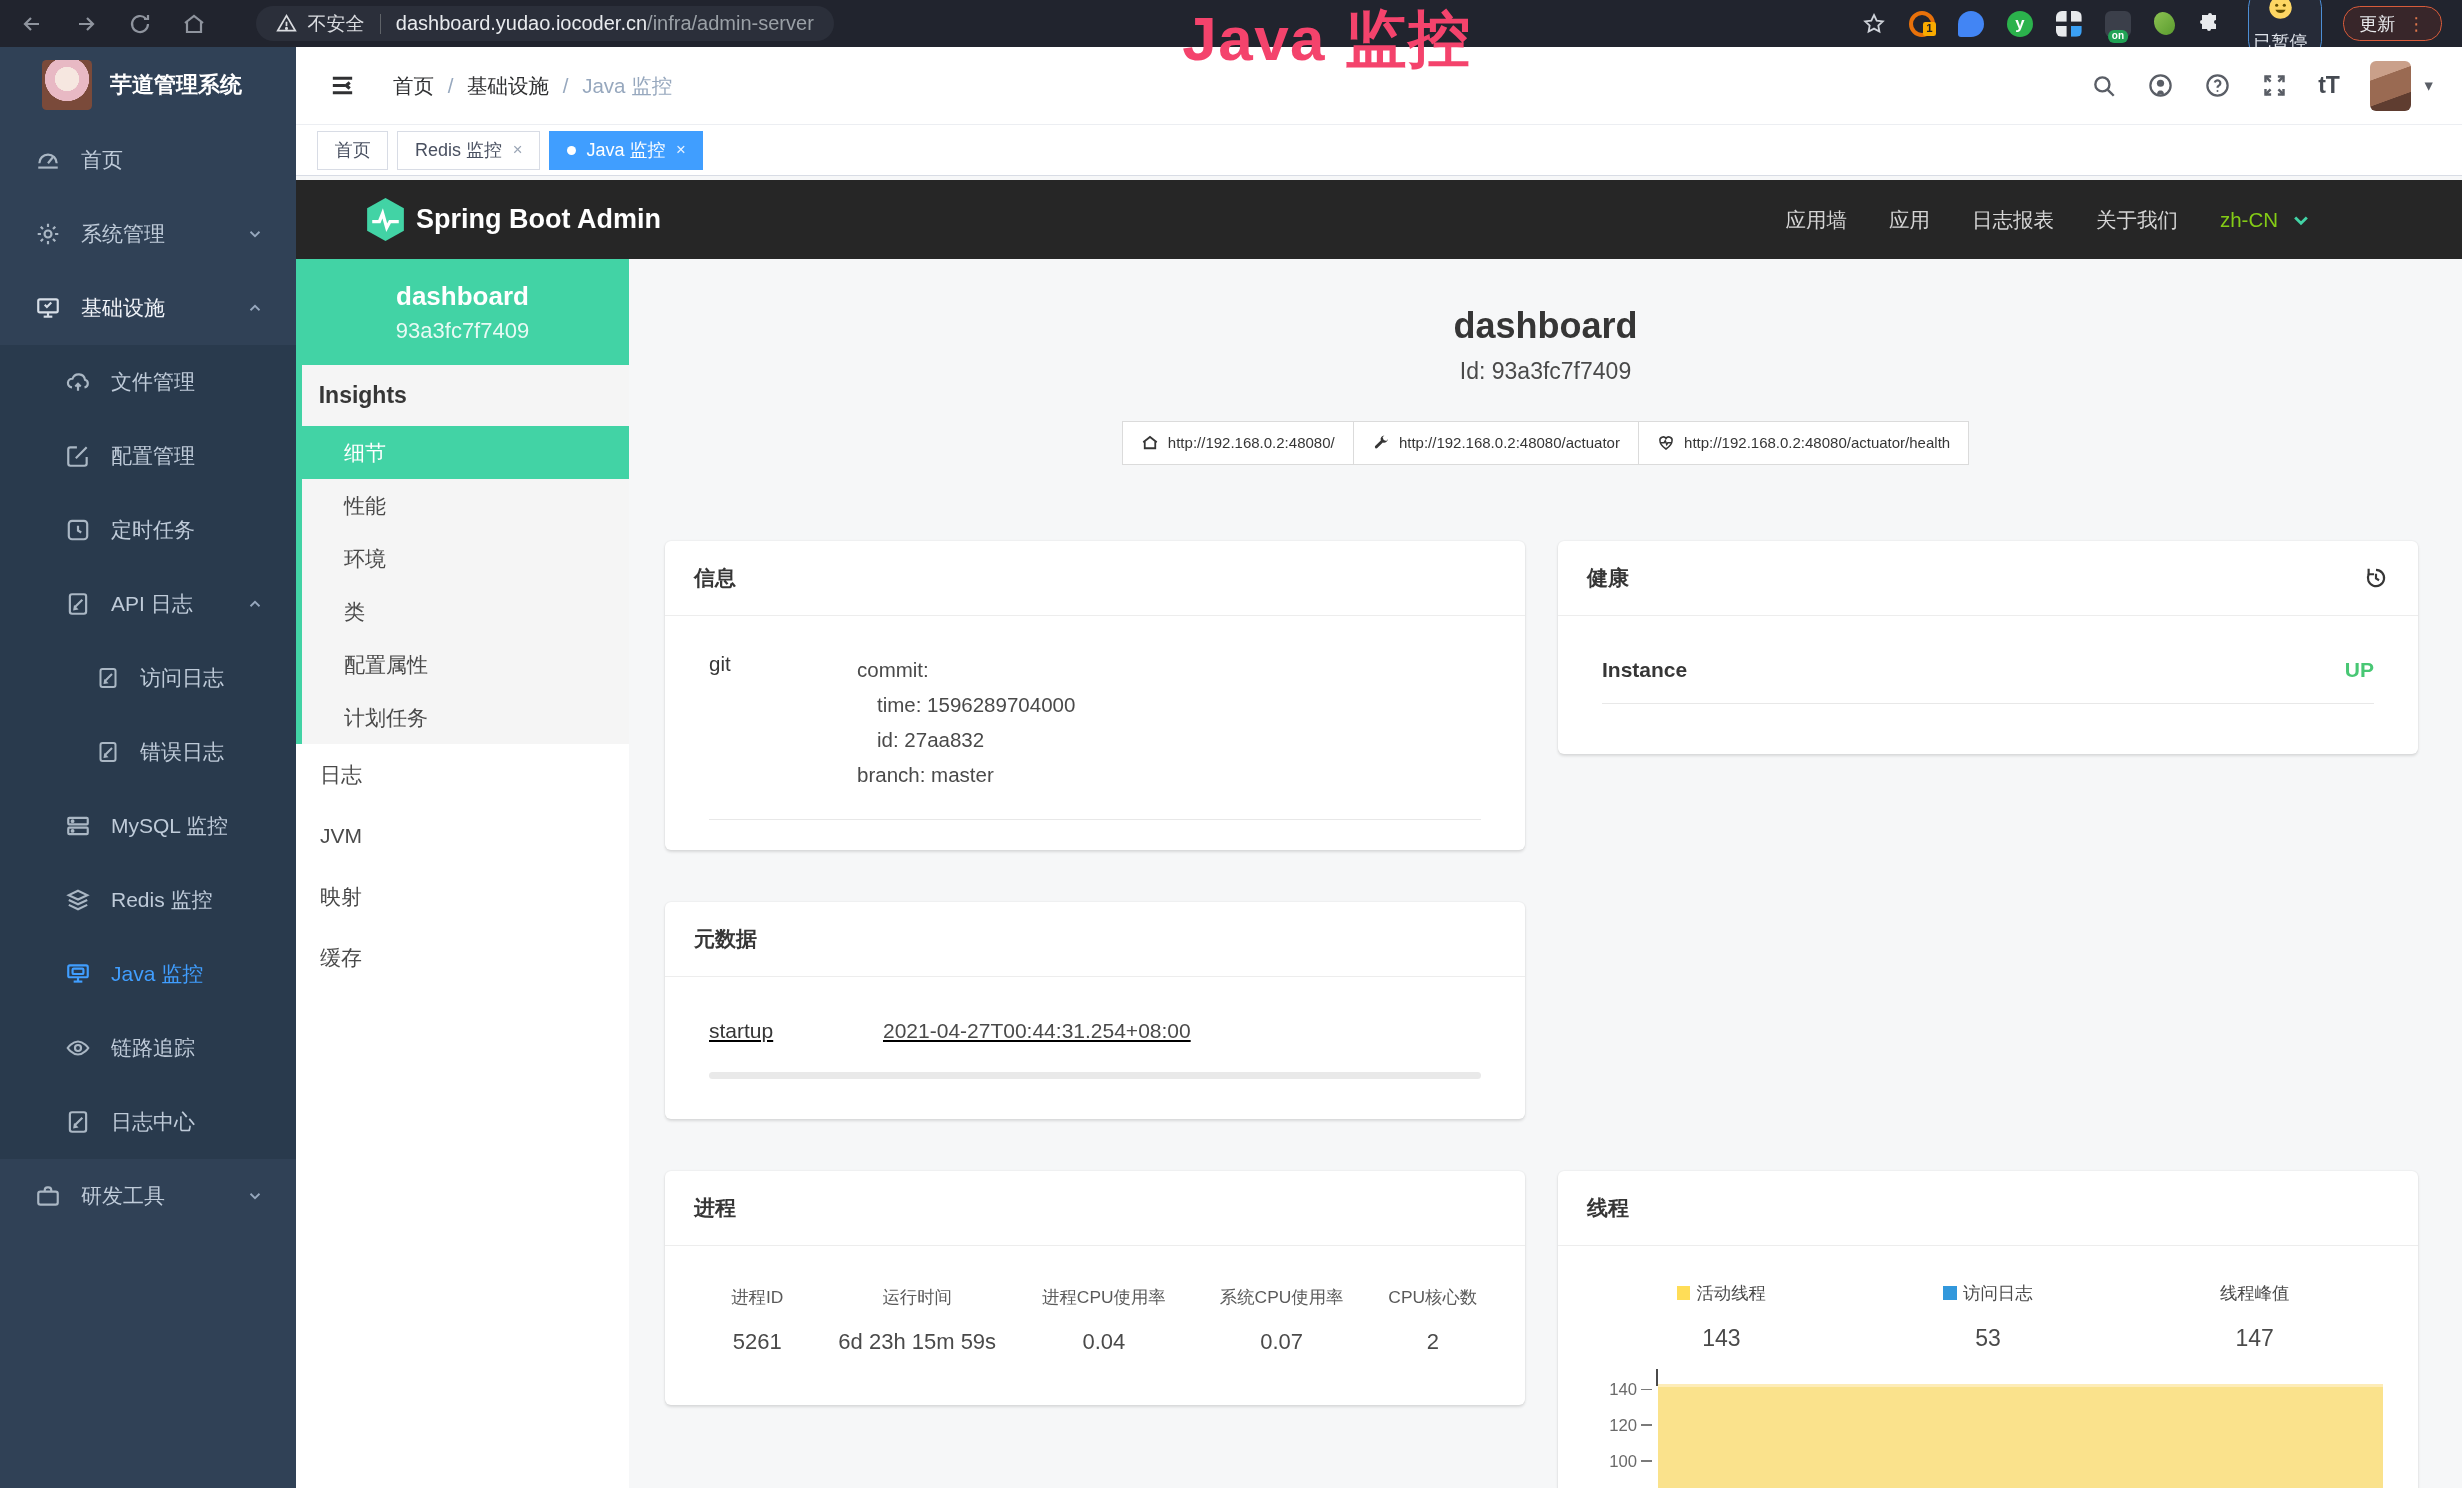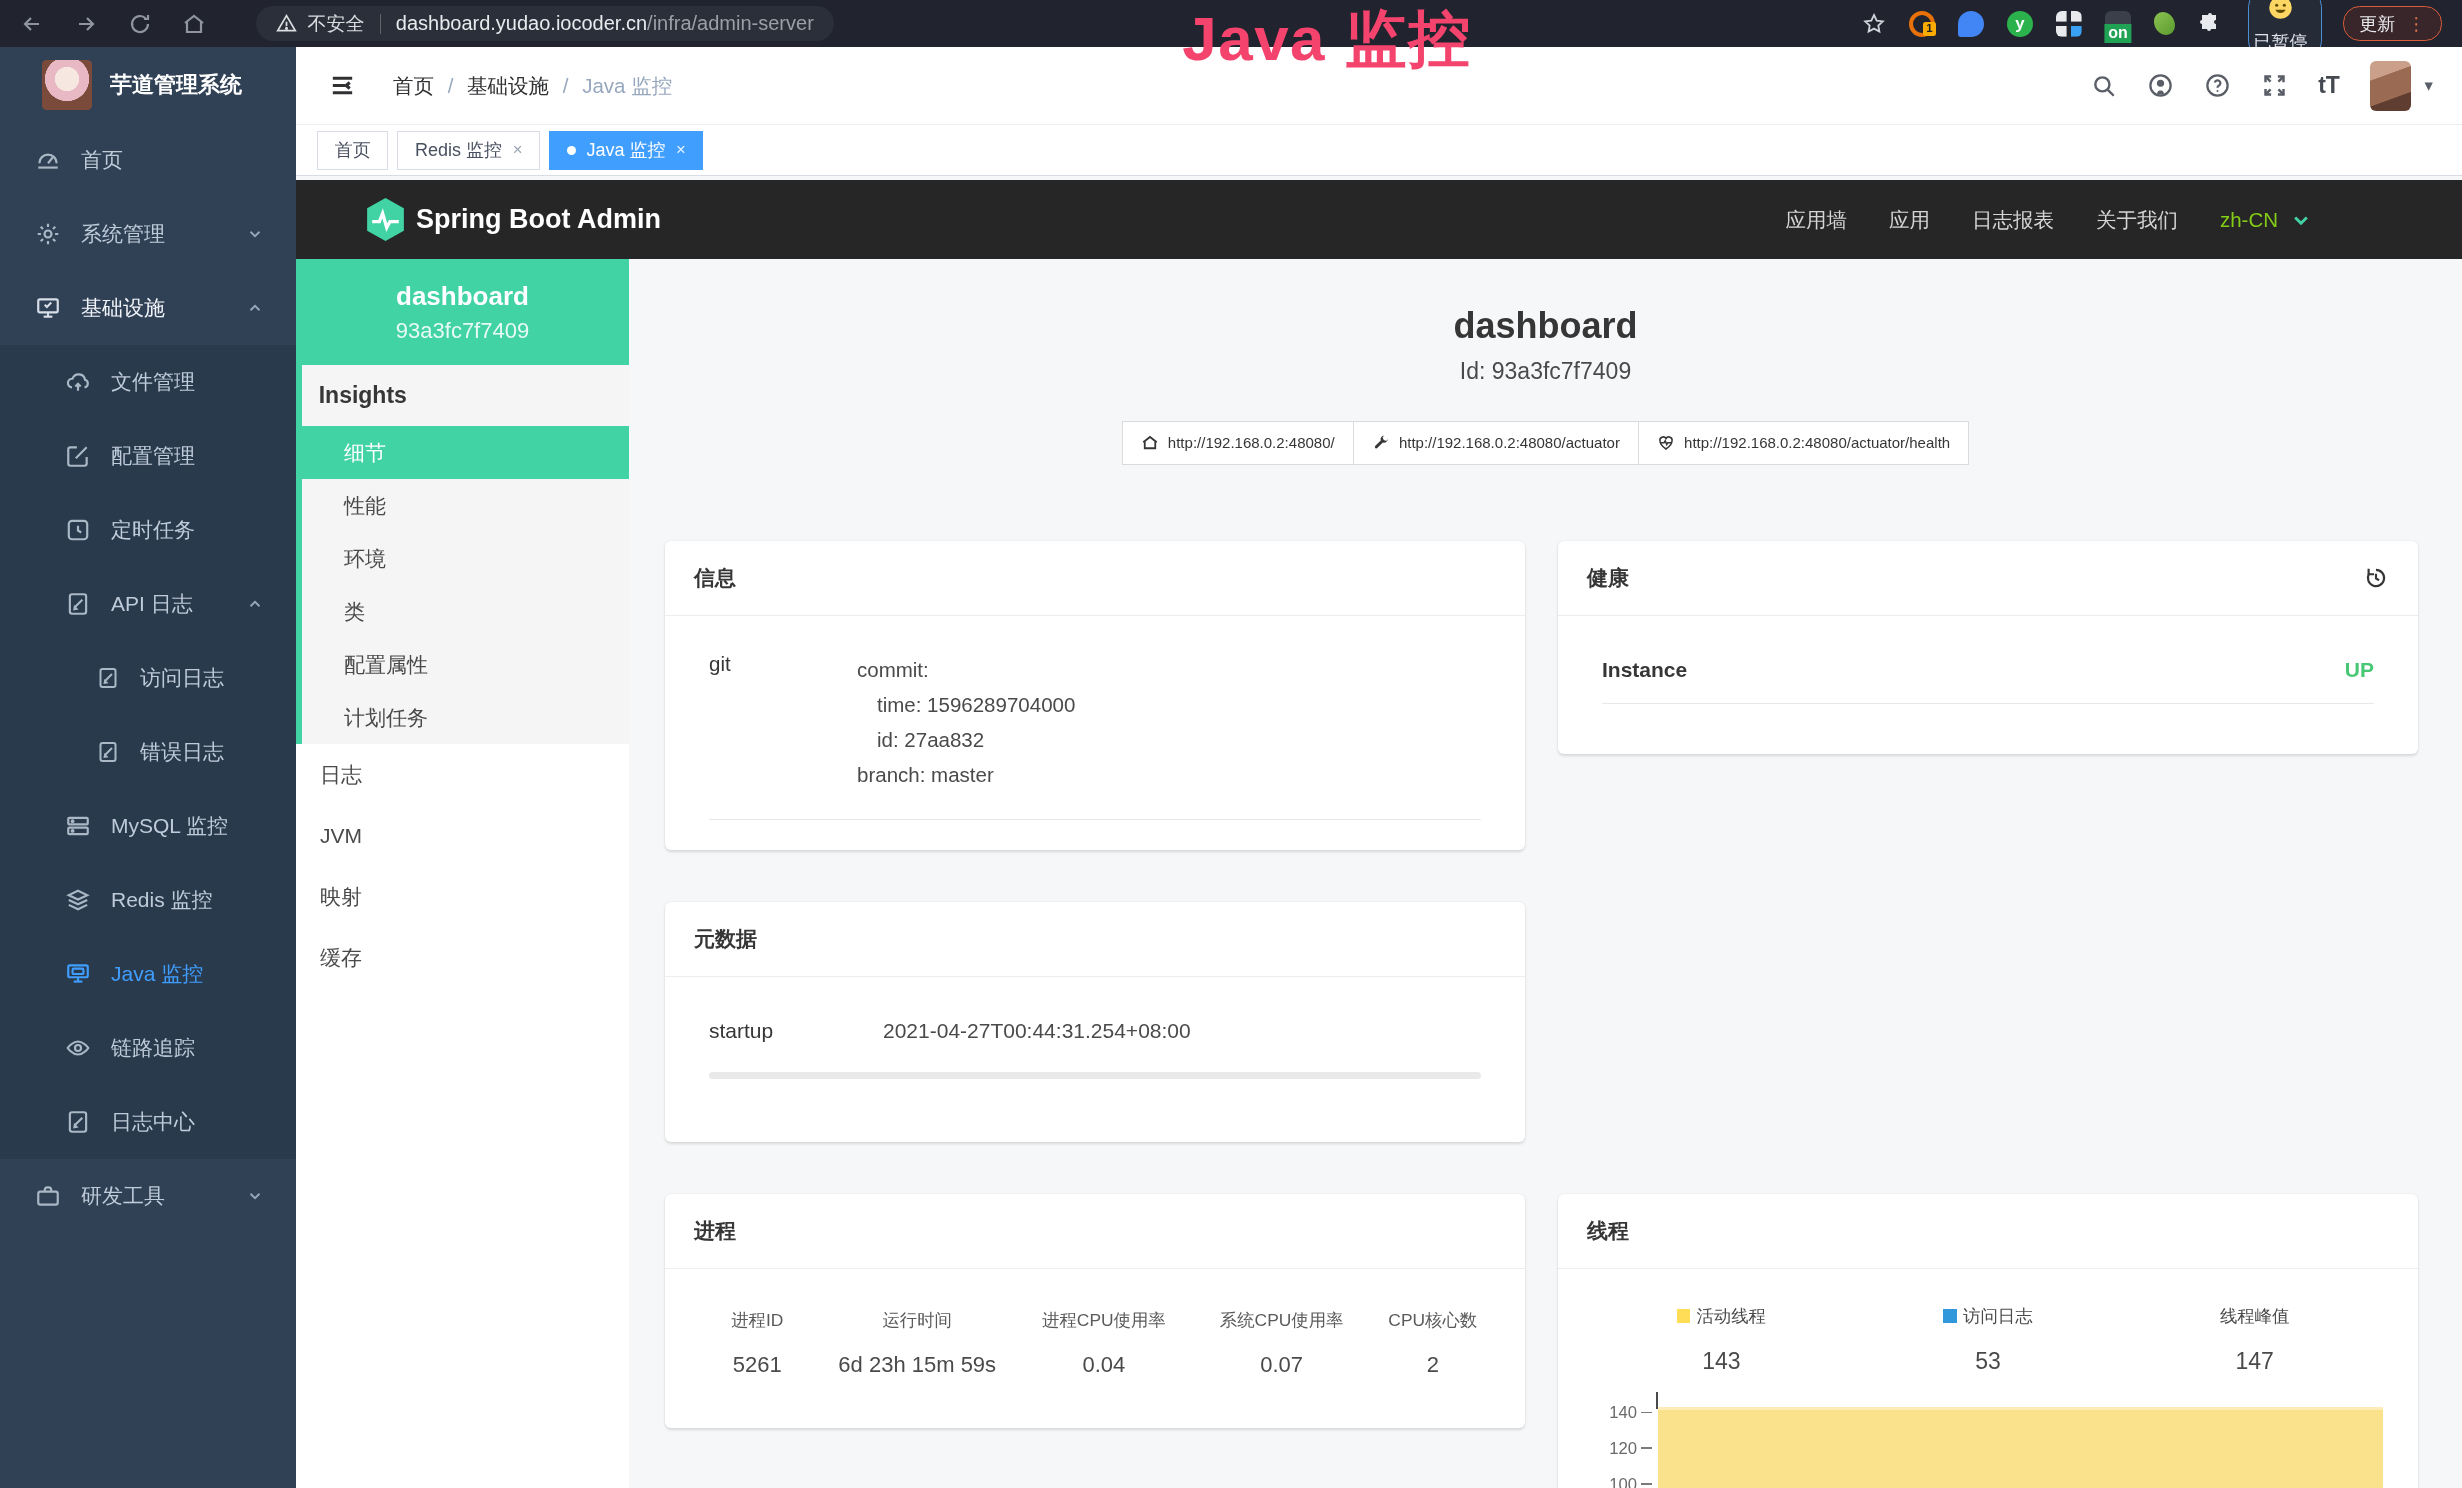--- a/index.html
+++ b/index.html
@@ -32,21 +32,21 @@
   .sec-label { font-size:19px; color:#dadce0; }
   .url-sep { width:0.8px; height:20px; background:#5f6368; margin:0 4.6px; }
   .url-text { font-size:20px; color:#e8eaed; }
   .url-text .path { color:#9aa0a6; }
   .chrome .spacer { flex:1; }
   .chrome .ric { margin-left:23px; }
   .ext { width:26px; height:26px; border-radius:6px; position:relative; }
   .ext-badge { position:absolute; right:-4.6px; bottom:-3.8px; background:#f9ab00; color:#202124;
     font-size:11.4px; line-height:1; padding:1.5px 3px; border-radius:2.3px; font-weight:700; }
   .ext-on { position:absolute; left:50%; transform:translateX(-50%); bottom:-6px; background:#21a355; color:#fff;
-    font-size:16px; line-height:1; padding:1.5px 3.8px; border-radius:0; font-weight:700; }
+    font-size:10px; line-height:1; padding:1.5px 3.8px; border-radius:6px; font-weight:700; }
   .pill-paused {
     margin-left:26px; display:flex; align-items:center; gap:9px;
     border:1.5px solid #4d8fd6; border-radius:16.7px; padding:3px 13.7px 3px 4.6px;
     background:#262b38; color:#dfe3ea; font-size:18px;flex-direction:column;
   }
   .btn-update {
     margin-left:21px; display:flex; align-items:center; gap:12px;
     border:1.5px solid #d85b3a; border-radius:16.7px; padding:4.6px 15px;
     background:#38262a; color:#e8eaed; font-size:18px;
   }
@@ -166,21 +166,21 @@
   .kv .k { width:148px; font-size:20.5px; color:#363636; }
   .kv .v { font-size:20.5px; color:#4a4a4a; line-height:1.72; }
   .kv .v .indent { padding-left:20px; display:block; }
   .thin-rule { margin-top:26px; border-top:1.5px solid #e8e8e8; }
 
   .health-body { padding:42px 44px 50px; }
   .health-row { display:flex; justify-content:space-between; align-items:center; }
   .health-label { font-size:21px; font-weight:700; color:#363636; }
   .health-status { font-size:21px; font-weight:700; color:#48c774; }
 
-  .meta-body { padding:42px 44px 63px; }
+  .meta-body { padding:42px 44px 40px;text-decoration:underline; }
   .meta-row { display:flex; }
   .meta-row .k { width:174px; font-size:21px; color:#363636; }
   .meta-row .v { font-size:21px; color:#4a4a4a; }
   .thick-rule { margin-top:29px; height:7.6px; border-radius:3.8px; background:#e9e9e9; }
 
   .proc-body { padding:39px 30px 50px; }
   .proc-table { display:flex; text-align:center; }
   .pcol { flex:1; }
   .pcol.w-s { flex:0.7; }
   .pcol.w-m { flex:1.1; }

